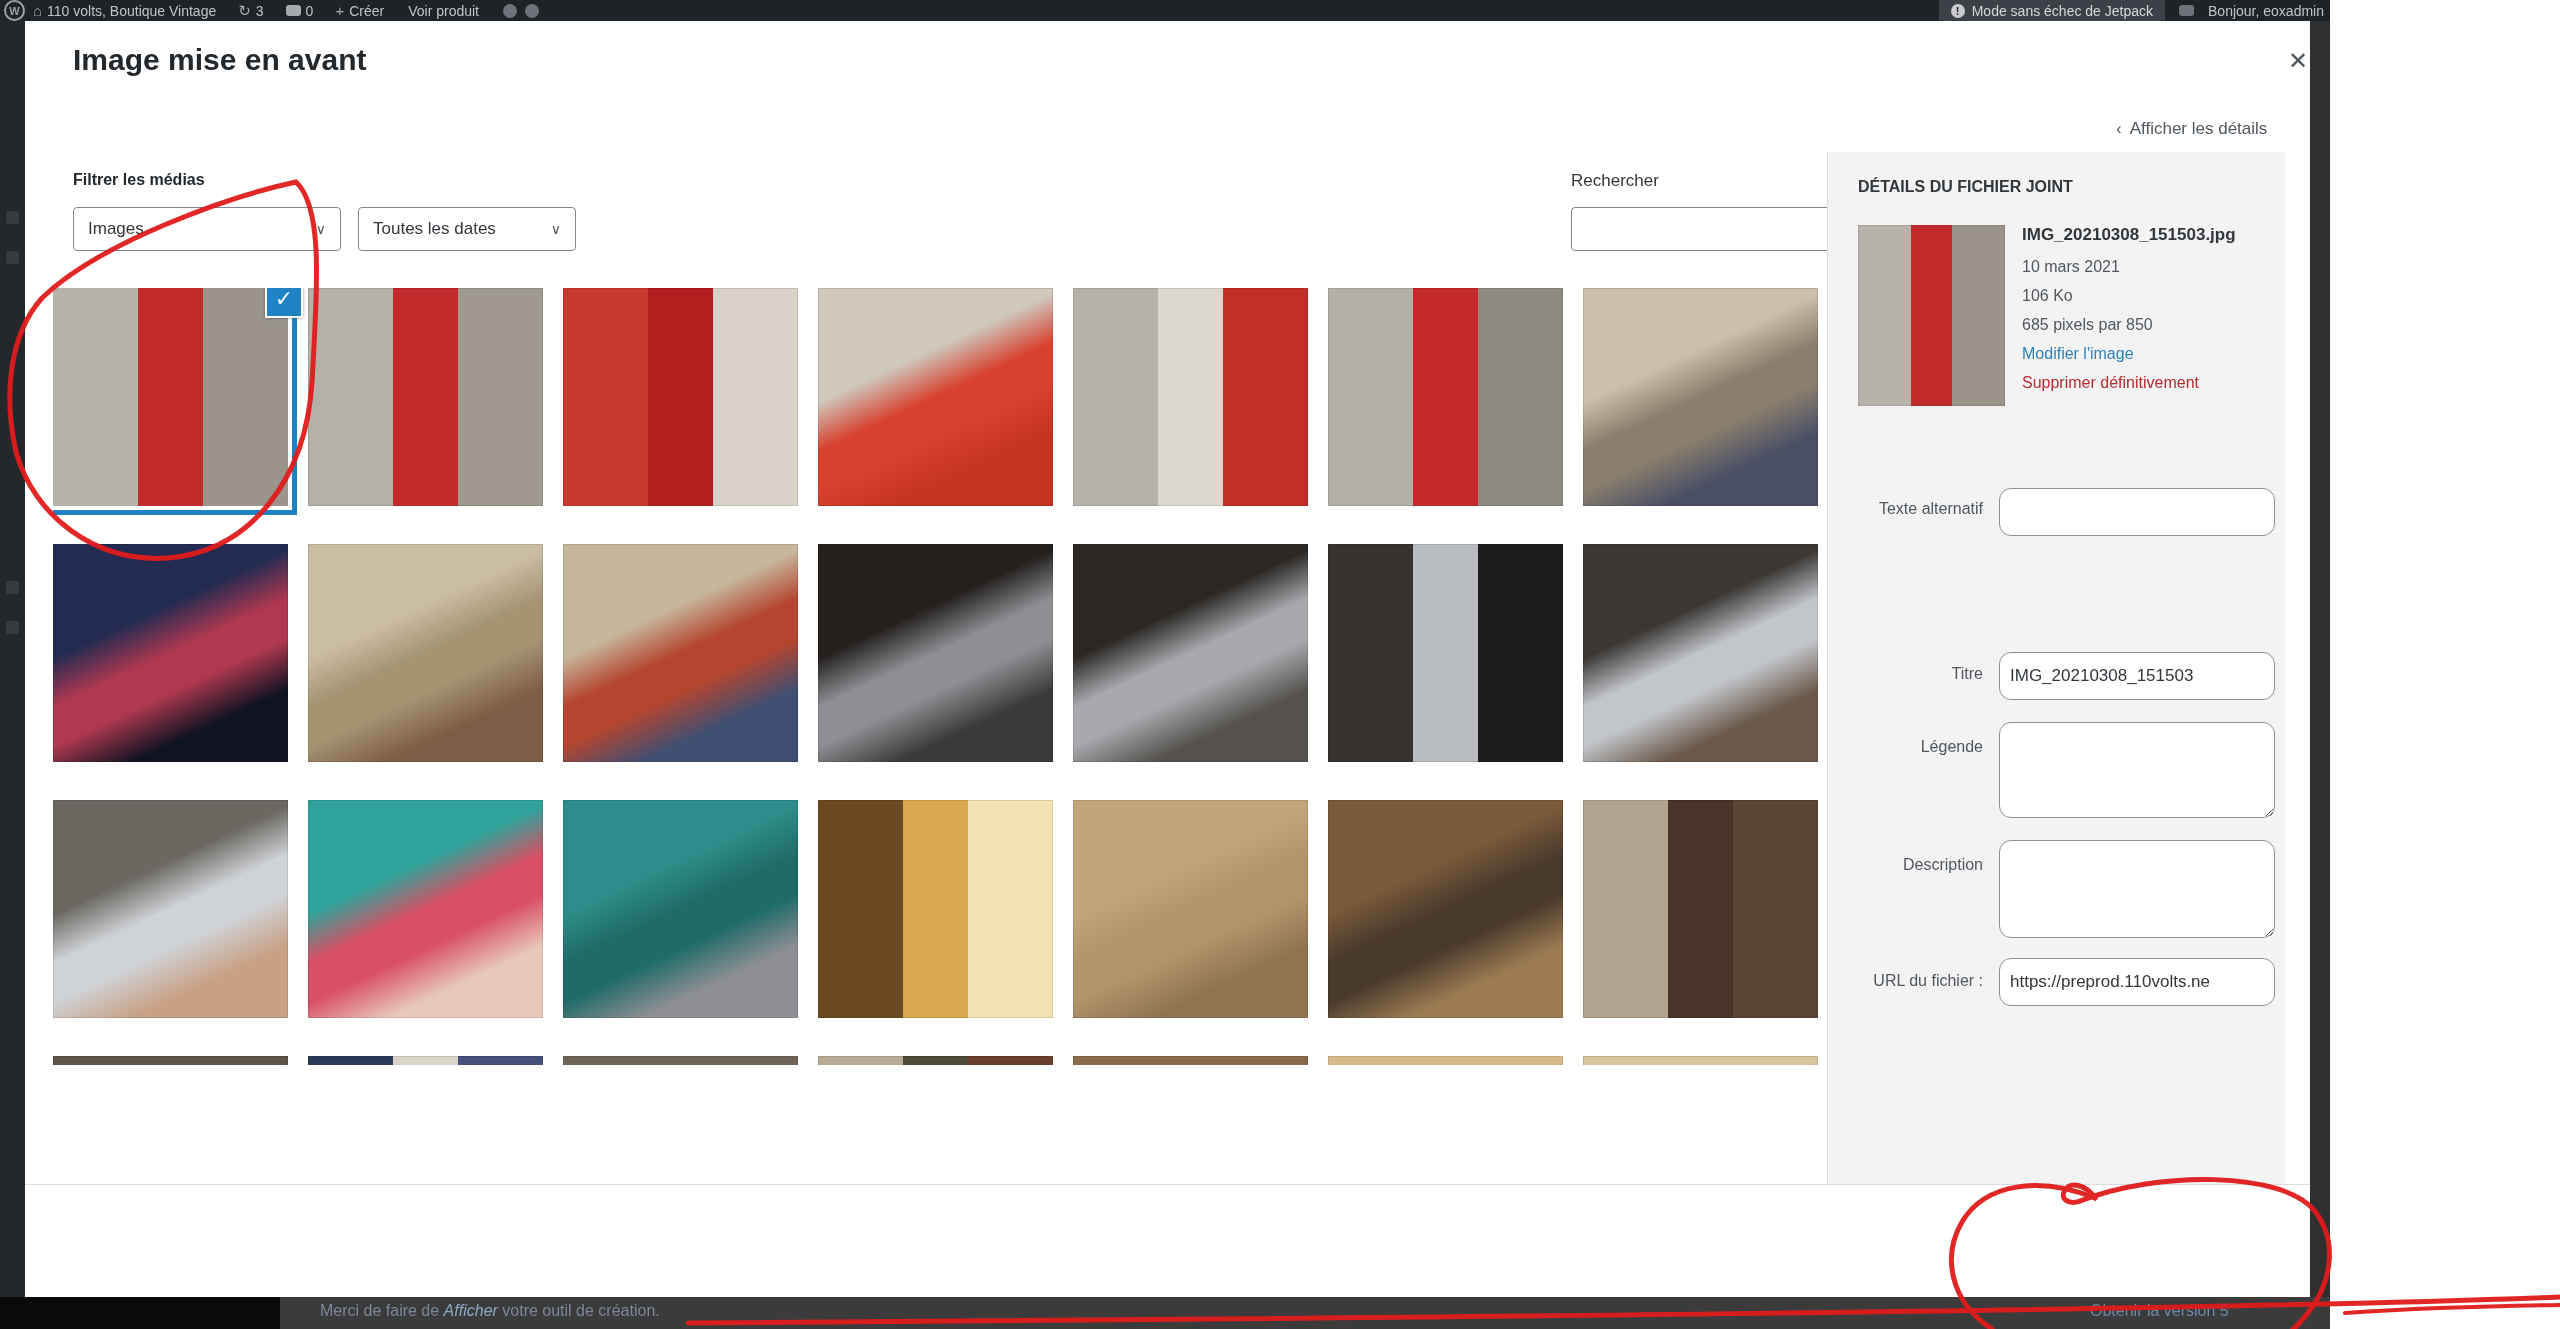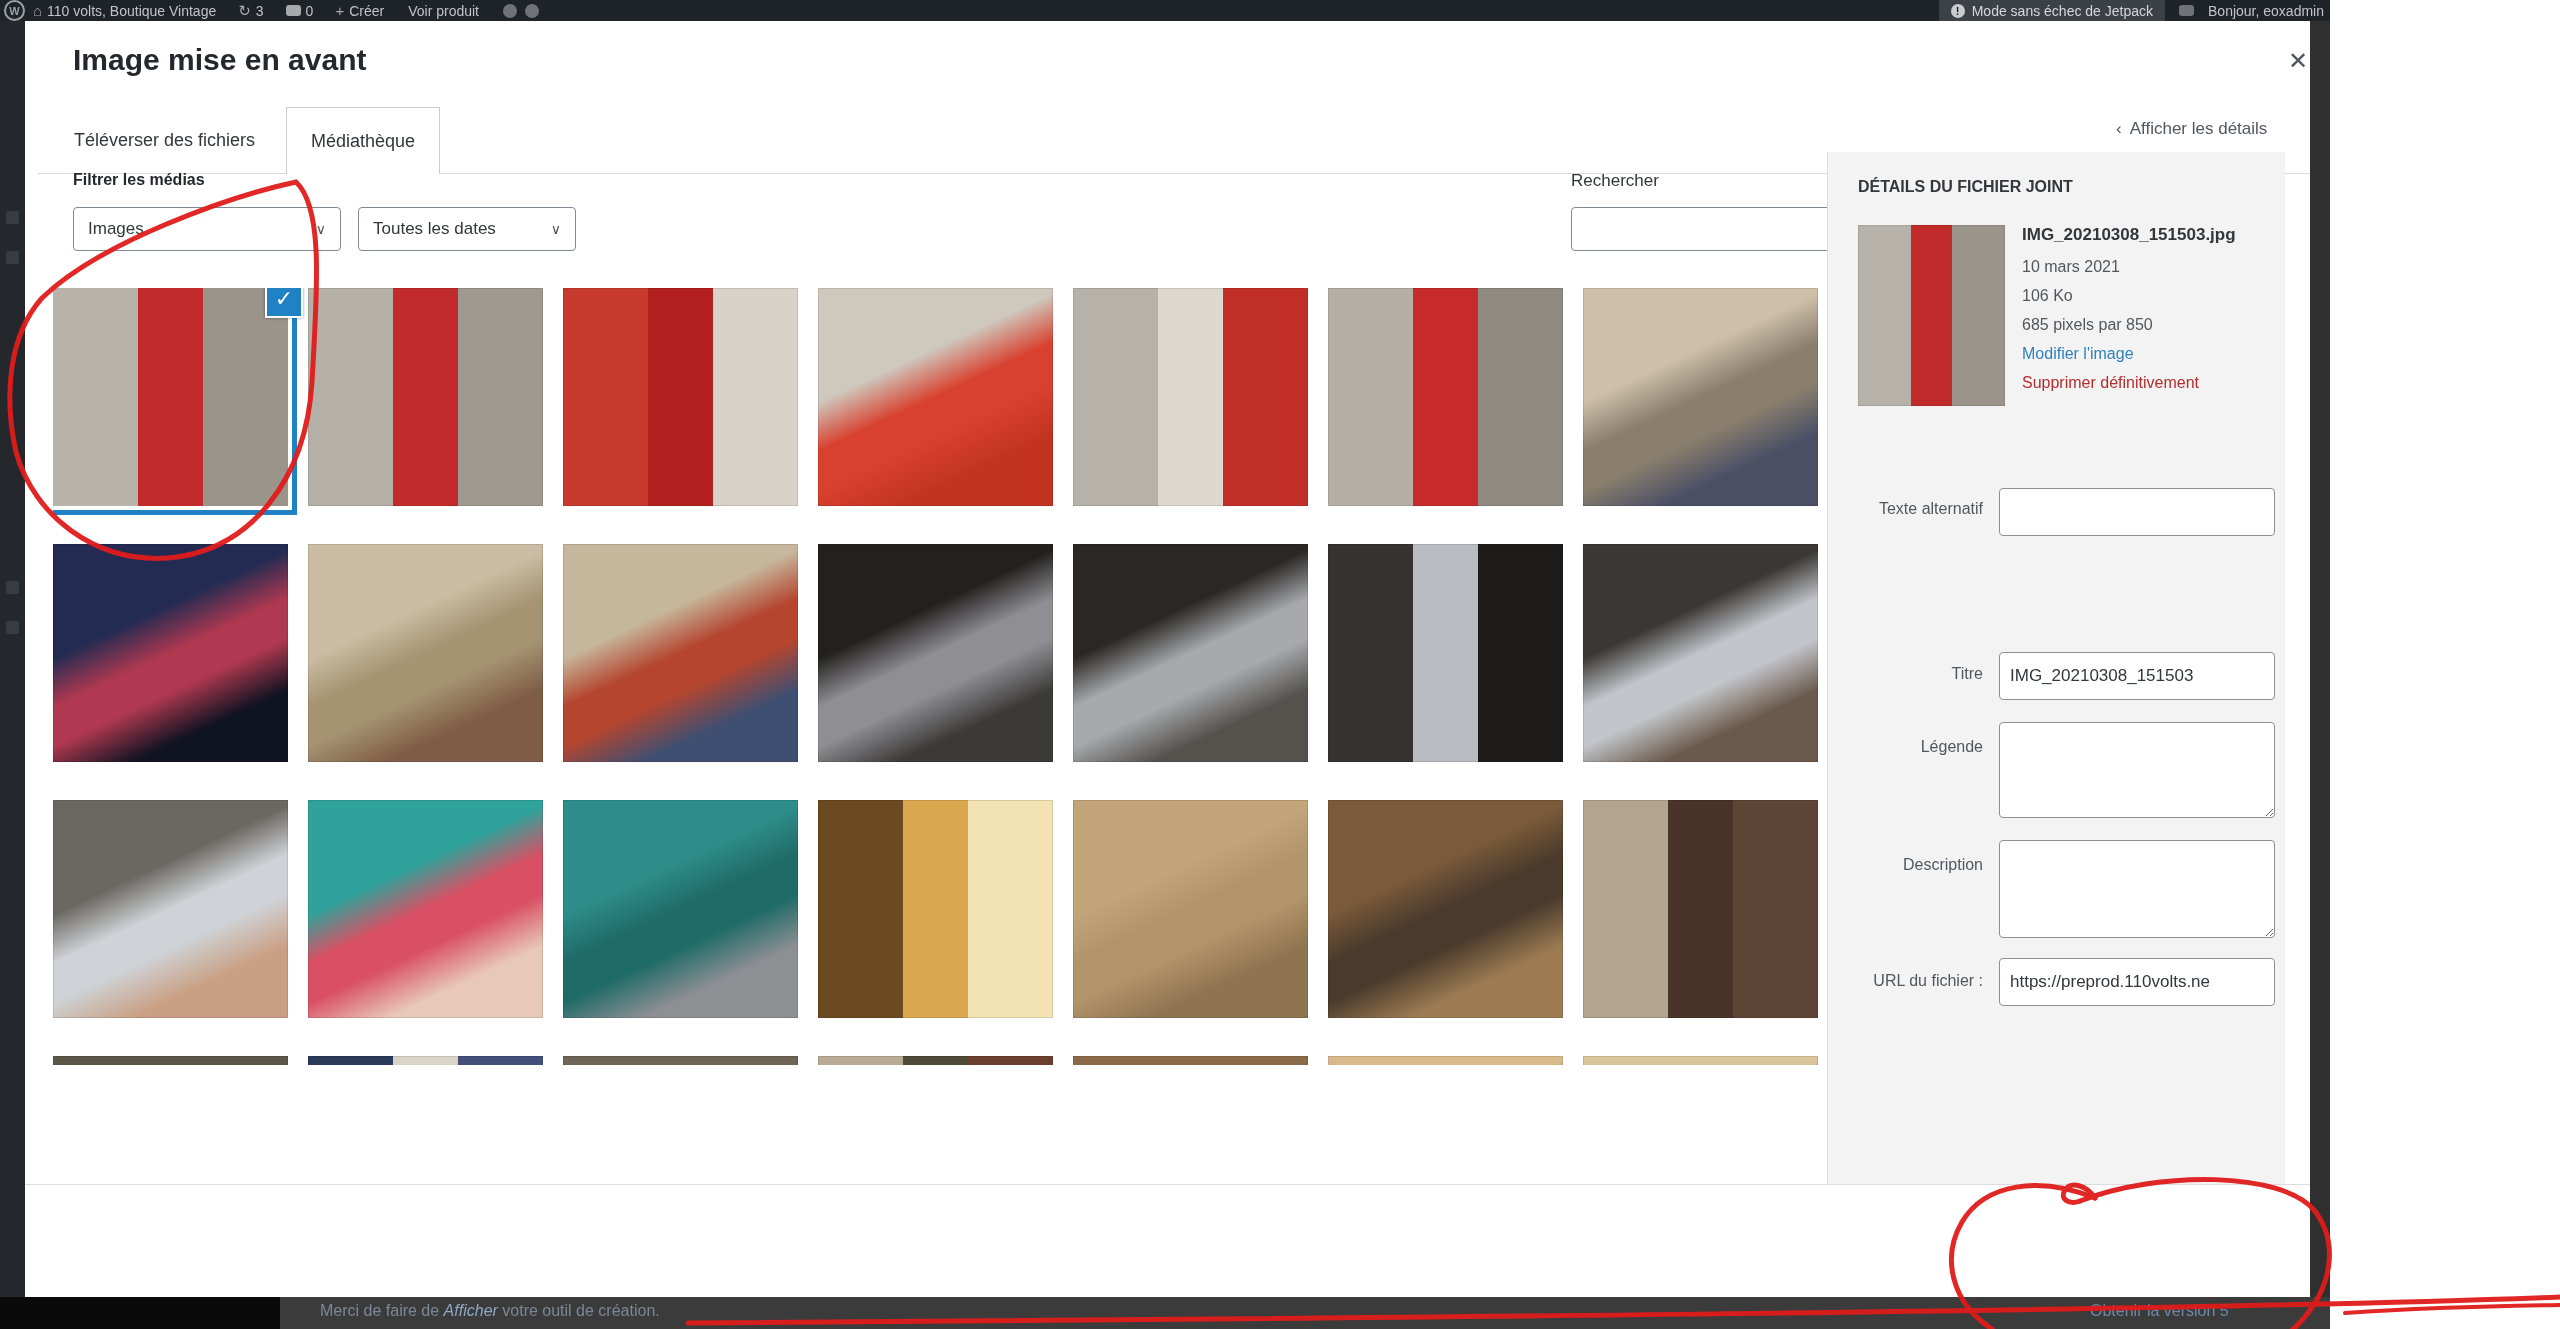--- a/index.html
+++ b/index.html
@@ -62,21 +62,21 @@
   
   .sidebar{left:1827px;top:152px;width:458px;height:1032px;background:#f3f3f4;border-left:1px solid #ddd;box-sizing:border-box;}
   .sb-head{left:1858px;top:178px;font-size:16px;font-weight:bold;color:#32373c;}
   .att-thumb{left:1858px;top:225px;width:147px;height:181px;box-shadow:inset 0 0 2px rgba(0,0,0,.3);}
   .att-name{left:2022px;top:225px;width:260px;font-size:17px;font-weight:bold;color:#32373c;word-break:break-all;}
   .att-meta{left:2022px;font-size:16px;color:#50575e;}
   .link-blue{color:#2e81ba;}
   .link-red{color:#b32d2e;}
   .f-label{position:absolute;width:150px;text-align:right;font-size:16px;color:#50575e;}
   .f-input{position:absolute;left:1999px;width:276px;box-sizing:border-box;border:1px solid #8c8f94;
-           border-radius:4px;background:#fff;font-size:17px;padding:4px 10px;font-family:inherit;color:#32373c;}
+           border-radius:12px;background:#fff;font-size:17px;padding:4px 10px;font-family:inherit;color:#32373c;}
   .f-help{left:1999px;width:280px;font-size:16px;color:#646970;line-height:1.55;}
   .copy-btn{left:1999px;top:1006px;width:276px;box-sizing:border-box;background:#f6f7f7;border:1px solid #1e82c4;
             border-radius:4px;color:#1e82c4;font-size:15px;padding:12px 18px;text-align:center;line-height:1.9;
             font-family:inherit;cursor:pointer;}
 
   
   .m-footer{left:0;top:1184px;width:2285px;height:92px;background:#fff;border-top:1px solid #dcdcde;}
   .primary-btn{left:1970px;top:1221px;width:307px;height:46px;background:#1e82c4;color:#fff;border:none;
                border-radius:4px;font-size:18px;font-family:inherit;cursor:pointer;}
 
@@ -131,24 +131,20 @@
       <span class="ab-item">
         <span>Bonjour, eoxadmin</span>
       </span>
     </div>
   </div>
 
   <div class="abs modal">
     <div class="abs m-title">Image mise en avant</div>
     <div class="abs m-close">✕</div>
 
-    <div class="abs router">
-      <span class="tab inactive">Téléverser des fichiers</span>
-      <span class="tab active">Médiathèque</span>
-    </div>
     <div class="abs show-details">
       <span>‹</span>
       <span>Afficher les détails</span>
     </div>
 
     <div class="abs lbl filter-lbl">Filtrer les médias</div>
     <div class="abs selectbox sel-type">
       <span>Images</span>
       <span class="caret">∨</span>
     </div>

